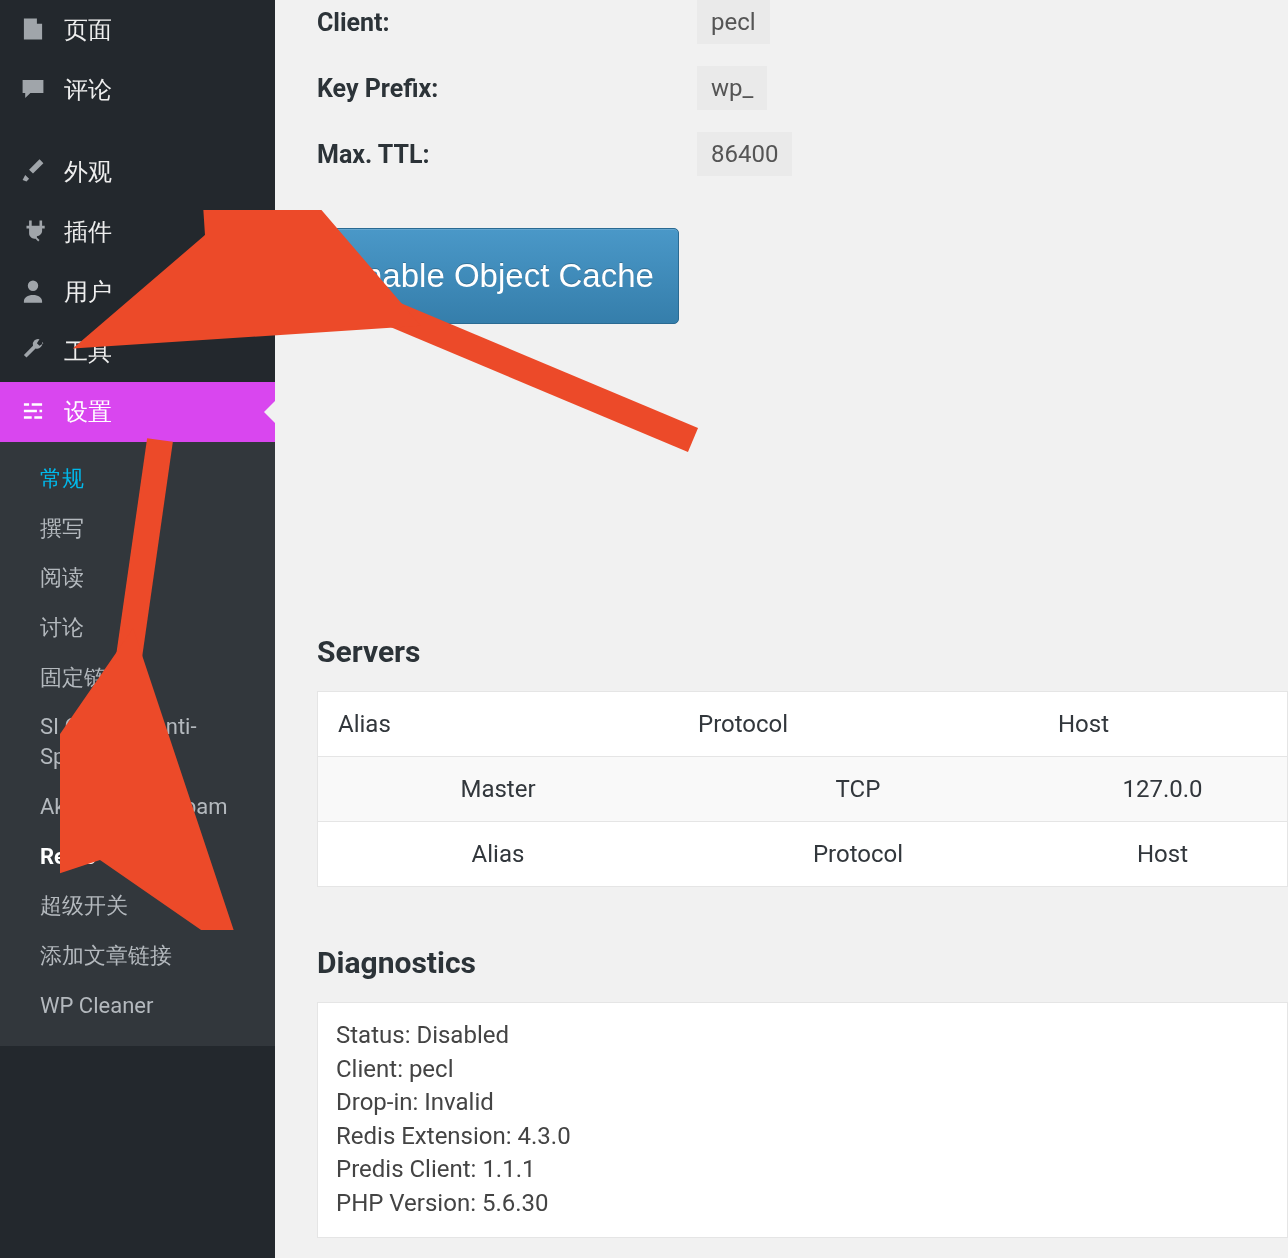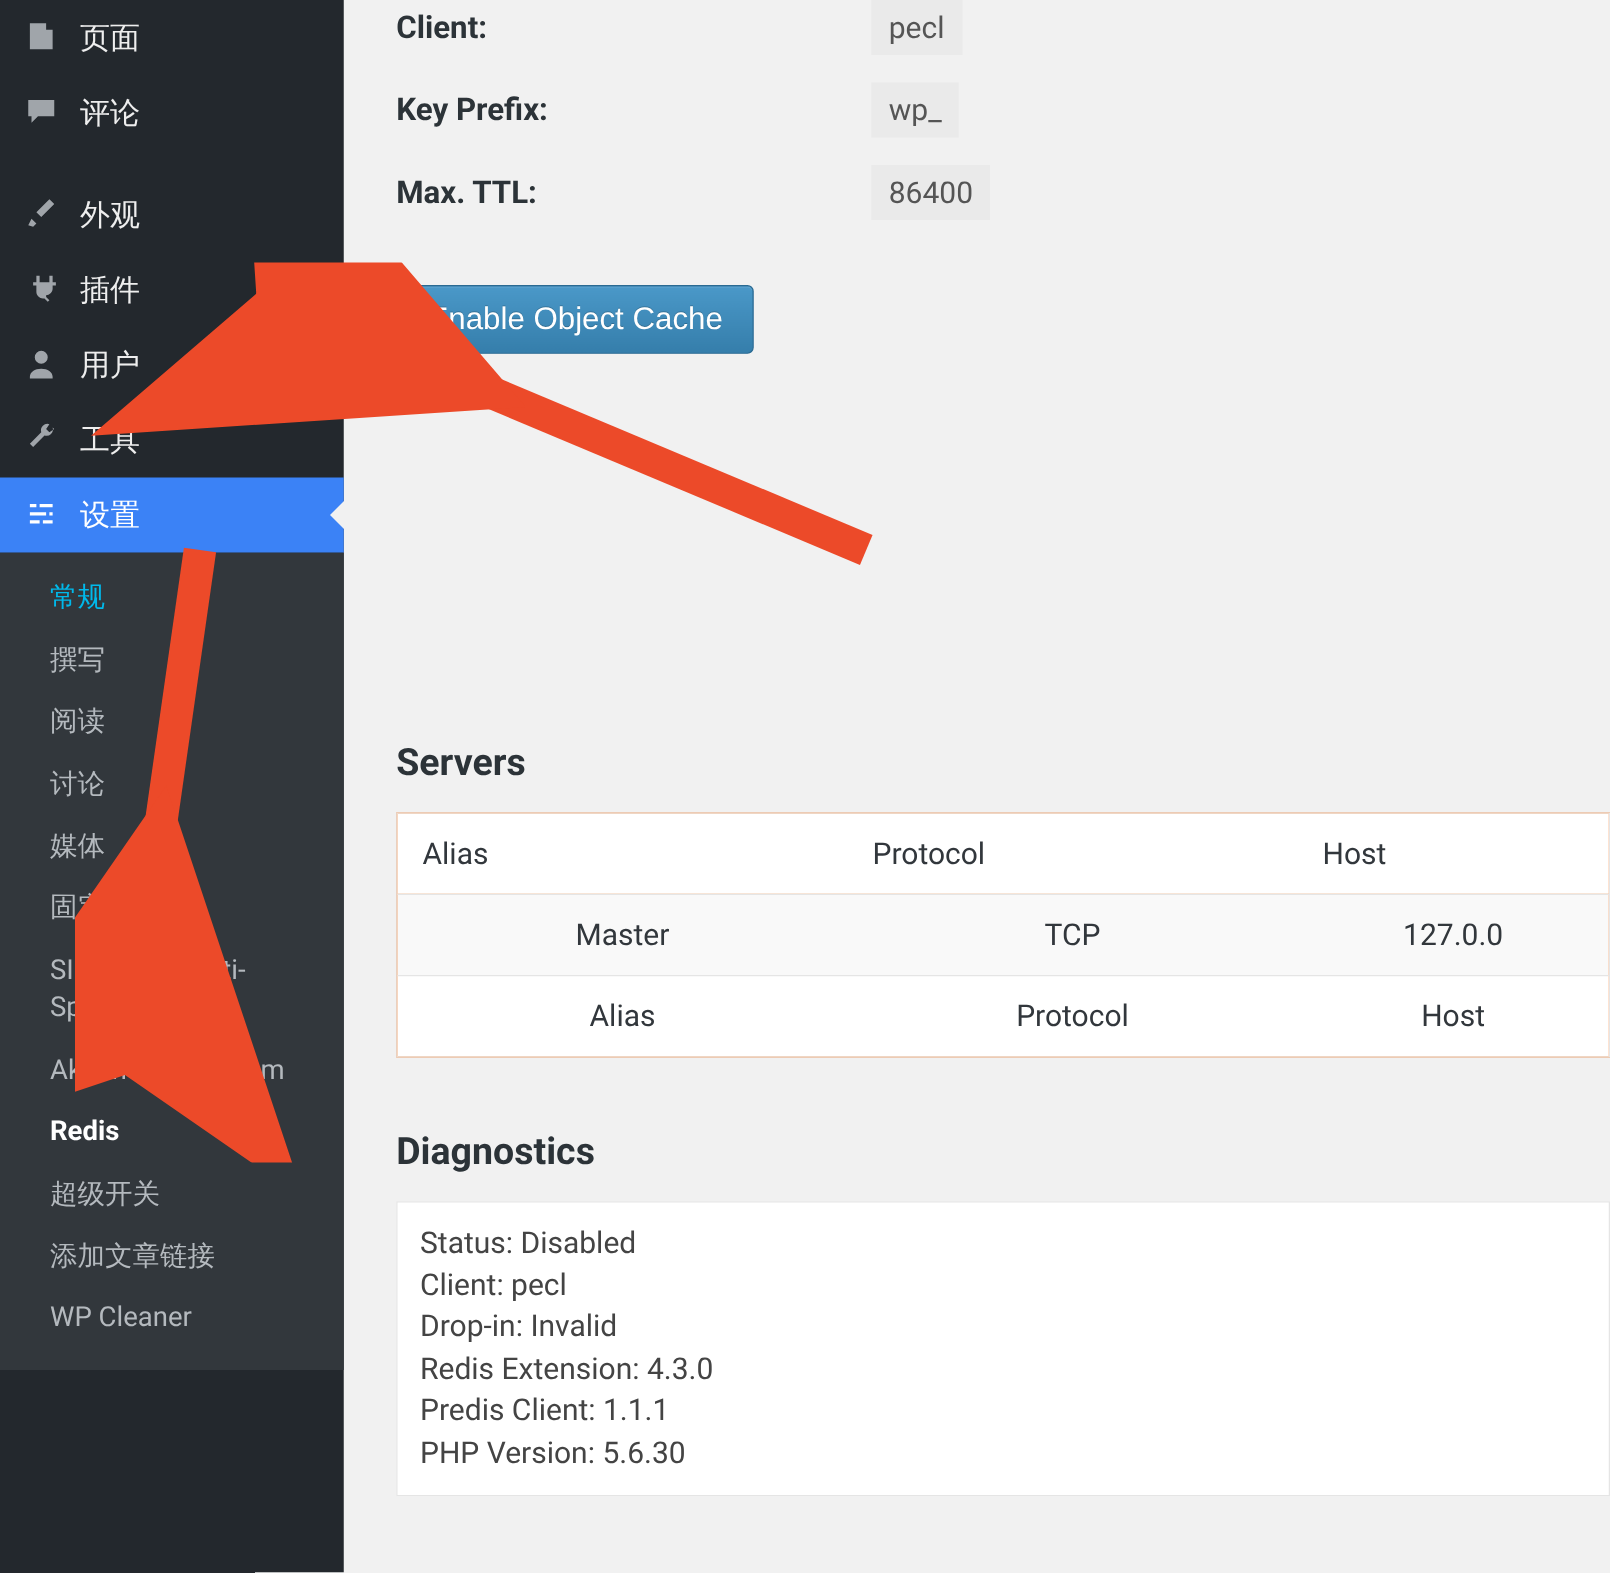--- a/index.html
+++ b/index.html
@@ -28,21 +28,21 @@
     .menu-item .icon {
       width: 30px;
       height: 30px;
       margin-right: 16px;
       display: flex;
       align-items: center;
       justify-content: center;
     }
     .menu-item .icon svg { fill: #a0a5aa; }
     .menu-item.active {
-      background: #3b82f6;
+      background: #d946ef;
       color: #fff;
       position: relative;
     }
     .menu-item.active .icon svg { fill: #fff; }
     .menu-item.active::after {
       content: "";
       position: absolute;
       right: -1px;
       top: 50%;
       transform: translateY(-50%);
@@ -81,22 +81,22 @@
       padding: 8px 14px;
       font-size: 24px;
       color: #555;
     }
     .primary-btn {
       background: #3e8cbf;
       background-image: linear-gradient(#4a98c8, #357eab);
       color: #fff;
       border: 1px solid #2a6a92;
       border-radius: 5px;
-      padding: 12px 24px;
-      font-size: 25px;
+      padding: 28px 24px;
+      font-size: 33px;
       cursor: pointer;
       text-shadow: 0 -1px 0 rgba(0,0,0,.2);
       box-shadow: inset 0 1px 0 rgba(255,255,255,.15);
       margin-top: 30px;
     }
     h2.section { font-size: 30px; font-weight: 700; margin: 58px 0 22px; }
     .table {
       background: #f97316;
       border: 1px solid #e5e5e5;
       width: 100%;
@@ -189,21 +189,20 @@
           </svg>
       </span>
       <span>设置</span>
     </div>
 
     <div class="submenu">
       <div class="submenu-item highlight">常规</div>
       <div class="submenu-item">撰写</div>
       <div class="submenu-item">阅读</div>
       <div class="submenu-item">讨论</div>
-      <div class="submenu-item">媒体</div>
       <div class="submenu-item">固定链接</div>
       <div class="submenu-item">SI Captcha Anti-Spam</div>
       <div class="submenu-item">Akismet Anti-Spam</div>
       <div class="submenu-item current">Redis</div>
       <div class="submenu-item">超级开关</div>
       <div class="submenu-item">添加文章链接</div>
       <div class="submenu-item">WP Cleaner</div>
     </div>
   </div>
 

